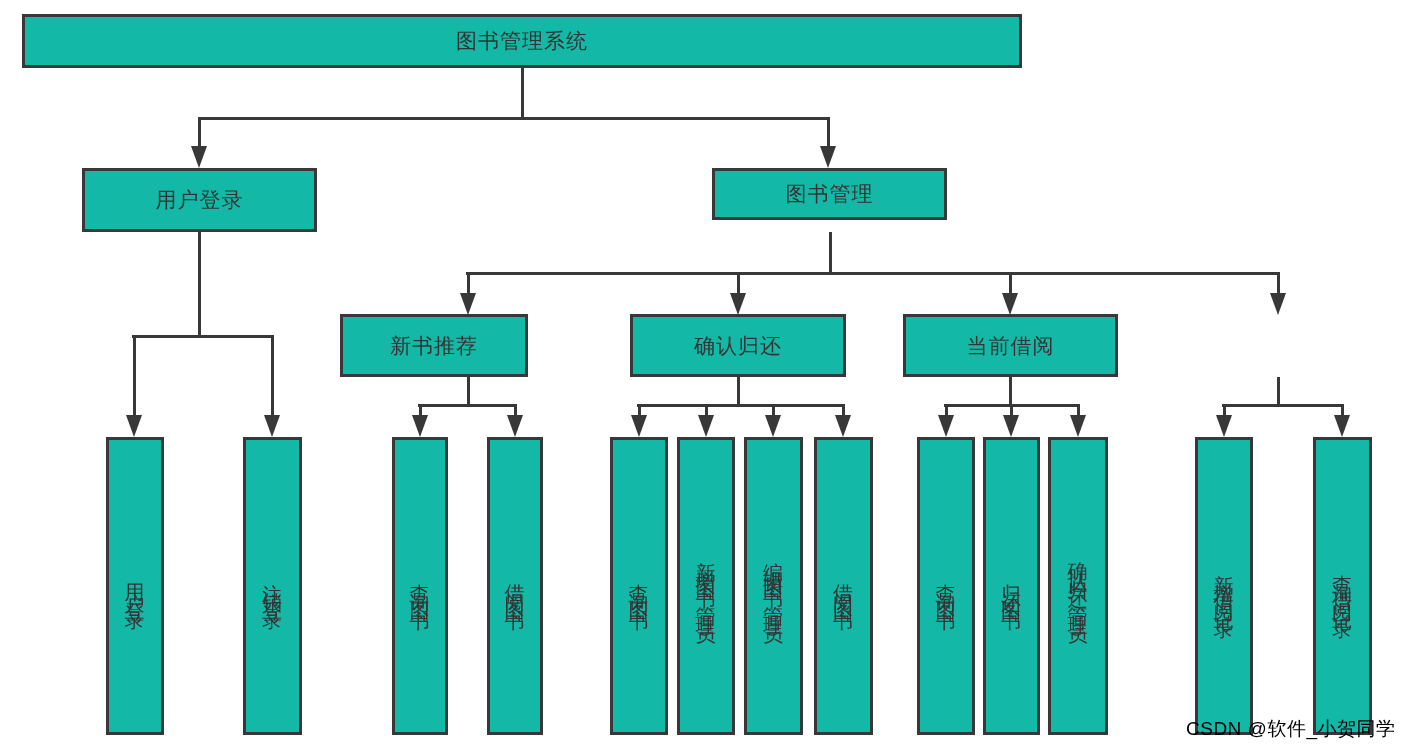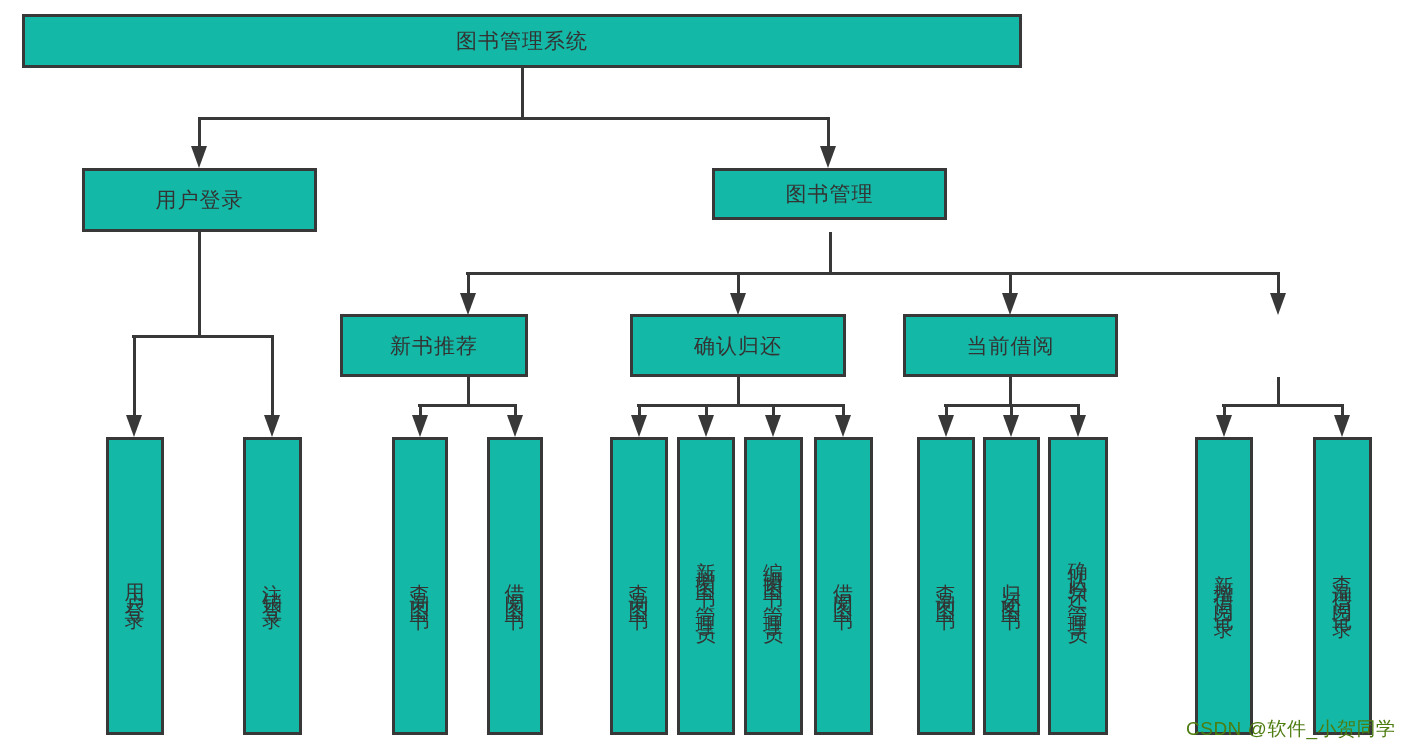--- a/index.html
+++ b/index.html
@@ -57,21 +57,21 @@
     border-left: 8px solid transparent;
     border-right: 8px solid transparent;
     border-top: 22px solid #383838;
     z-index: 1;
   }
   .watermark {
     position: absolute;
     left: 1186px;
     top: 716px;
     font-size: 19px;
-    color: #4d7c0f;
+    color: #000000;
     white-space: nowrap;
     z-index: 3;
     letter-spacing: 0.5px;
   }
 </style>
 </head>
 <body>
 
 <div id="canvas">
 

